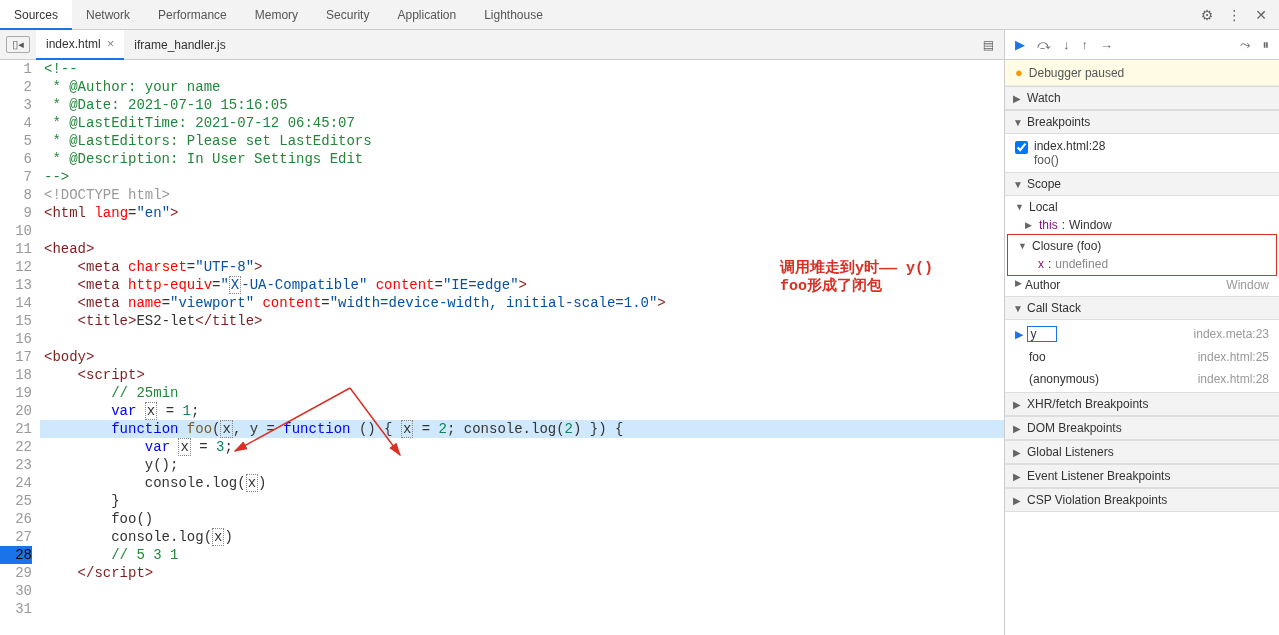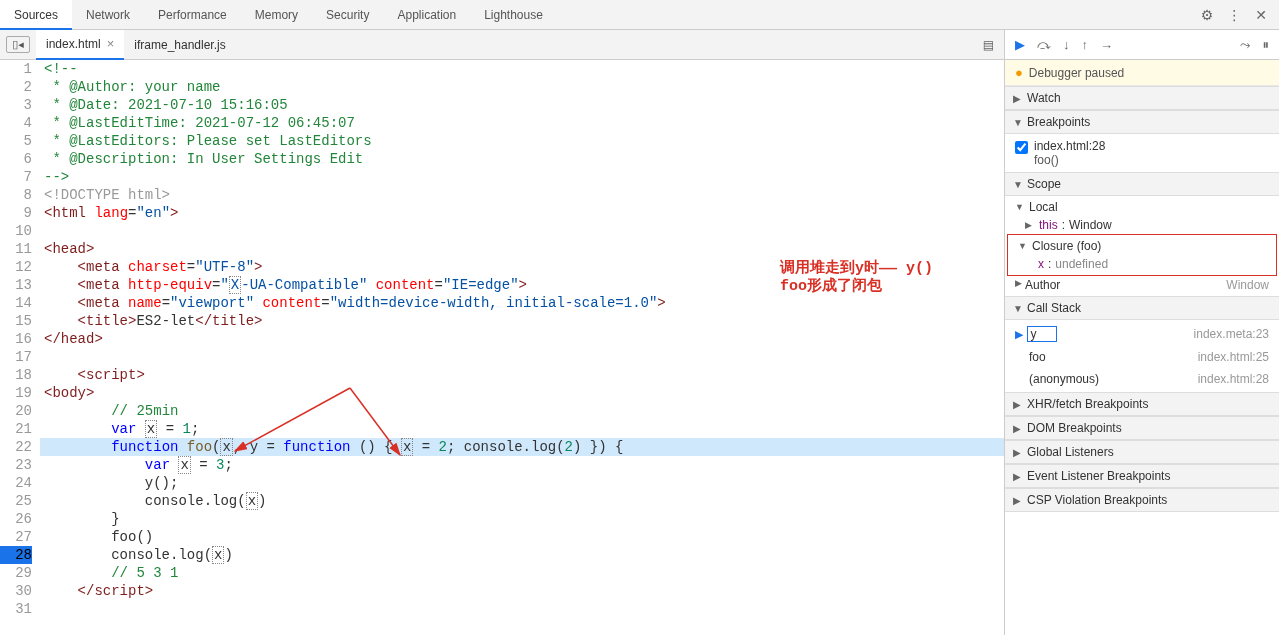--- a/index.html
+++ b/index.html
@@ -151,24 +151,23 @@
             <div class="code-line"><span class="c-com"> * @Description: In User Settings Edit</span></div>
             <div class="code-line"><span class="c-com">--&gt;</span></div>
             <div class="code-line"><span class="c-doctype">&lt;!DOCTYPE html&gt;</span></div>
             <div class="code-line"><span class="c-tag">&lt;html</span> <span class="c-attr">lang</span>=<span class="c-str">"en"</span><span class="c-tag">&gt;</span></div>
             <div class="code-line"></div>
             <div class="code-line"><span class="c-tag">&lt;head&gt;</span></div>
             <div class="code-line">    <span class="c-tag">&lt;meta</span> <span class="c-attr">charset</span>=<span class="c-str">"UTF-8"</span><span class="c-tag">&gt;</span></div>
             <div class="code-line">    <span class="c-tag">&lt;meta</span> <span class="c-attr">http-equiv</span>=<span class="c-str">"<span class="boxed">X</span>-UA-Compatible"</span> <span class="c-attr">content</span>=<span class="c-str">"IE=edge"</span><span class="c-tag">&gt;</span></div>
             <div class="code-line">    <span class="c-tag">&lt;meta</span> <span class="c-attr">name</span>=<span class="c-str">"viewport"</span> <span class="c-attr">content</span>=<span class="c-str">"width=device-width, initial-scale=1.0"</span><span class="c-tag">&gt;</span></div>
             <div class="code-line">    <span class="c-tag">&lt;title&gt;</span>ES2-let<span class="c-tag">&lt;/title&gt;</span></div>
-            <div class="code-line"><span class="c-tag">&lt;/head&gt;</span></div>
             <div class="code-line"></div>
+            <div class="code-line"><span class="c-tag">&lt;body&gt;</span></div>
             <div class="code-line">    <span class="c-tag">&lt;script&gt;</span></div>
-            <div class="code-line"><span class="c-tag">&lt;body&gt;</span></div>
             <div class="code-line">        <span class="c-com">// 25min</span></div>
             <div class="code-line">        <span class="c-kw">var</span> <span class="boxed">x</span> = <span class="c-num">1</span>;</div>
             <div class="code-line hl">        <span class="c-kw">function</span> <span class="c-fn">foo</span>(<span class="boxed">x</span>, y = <span class="c-kw">function</span> () { <span class="boxed">x</span> = <span class="c-num">2</span>; console.log(<span class="c-num">2</span>) }) {</div>
             <div class="code-line">            <span class="c-kw">var</span> <span class="boxed">x</span> = <span class="c-num">3</span>;</div>
             <div class="code-line">            y();</div>
             <div class="code-line">            console.log(<span class="boxed">x</span>)</div>
             <div class="code-line">        }</div>
             <div class="code-line">        foo()</div>
             <div class="code-line">        console.log(<span class="boxed">x</span>)</div>
             <div class="code-line">        <span class="c-com">// 5 3 1</span></div>

